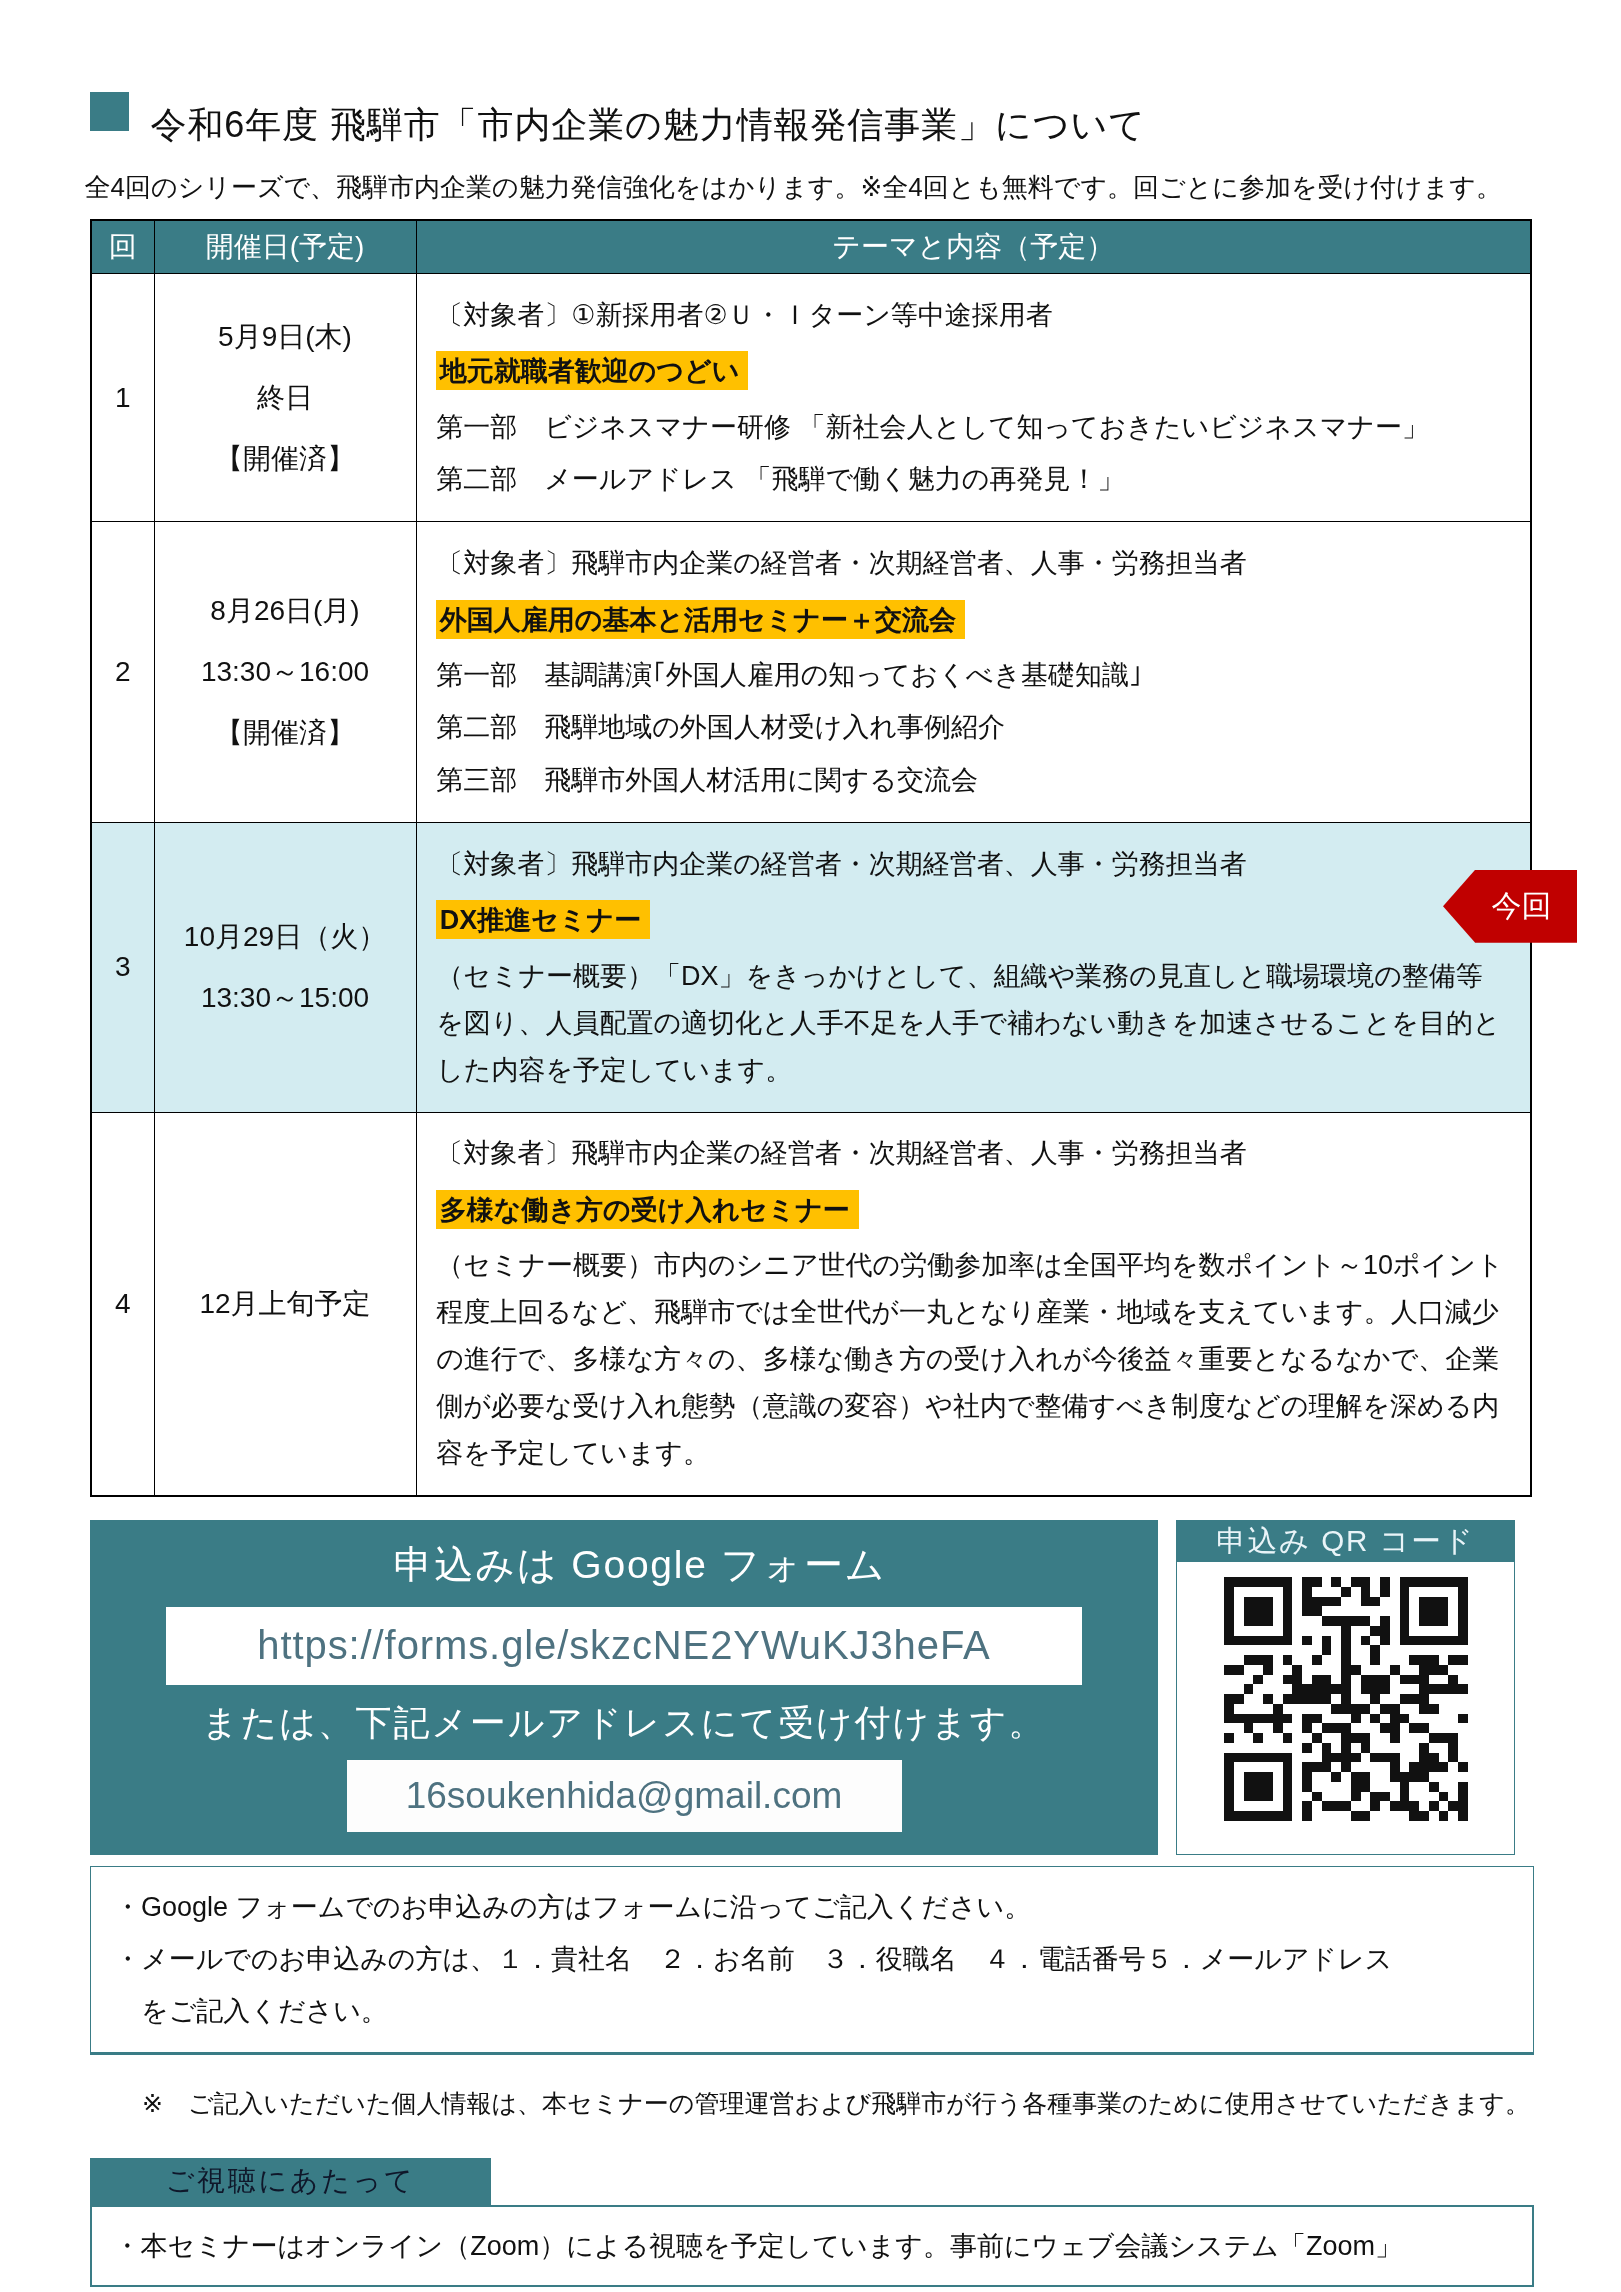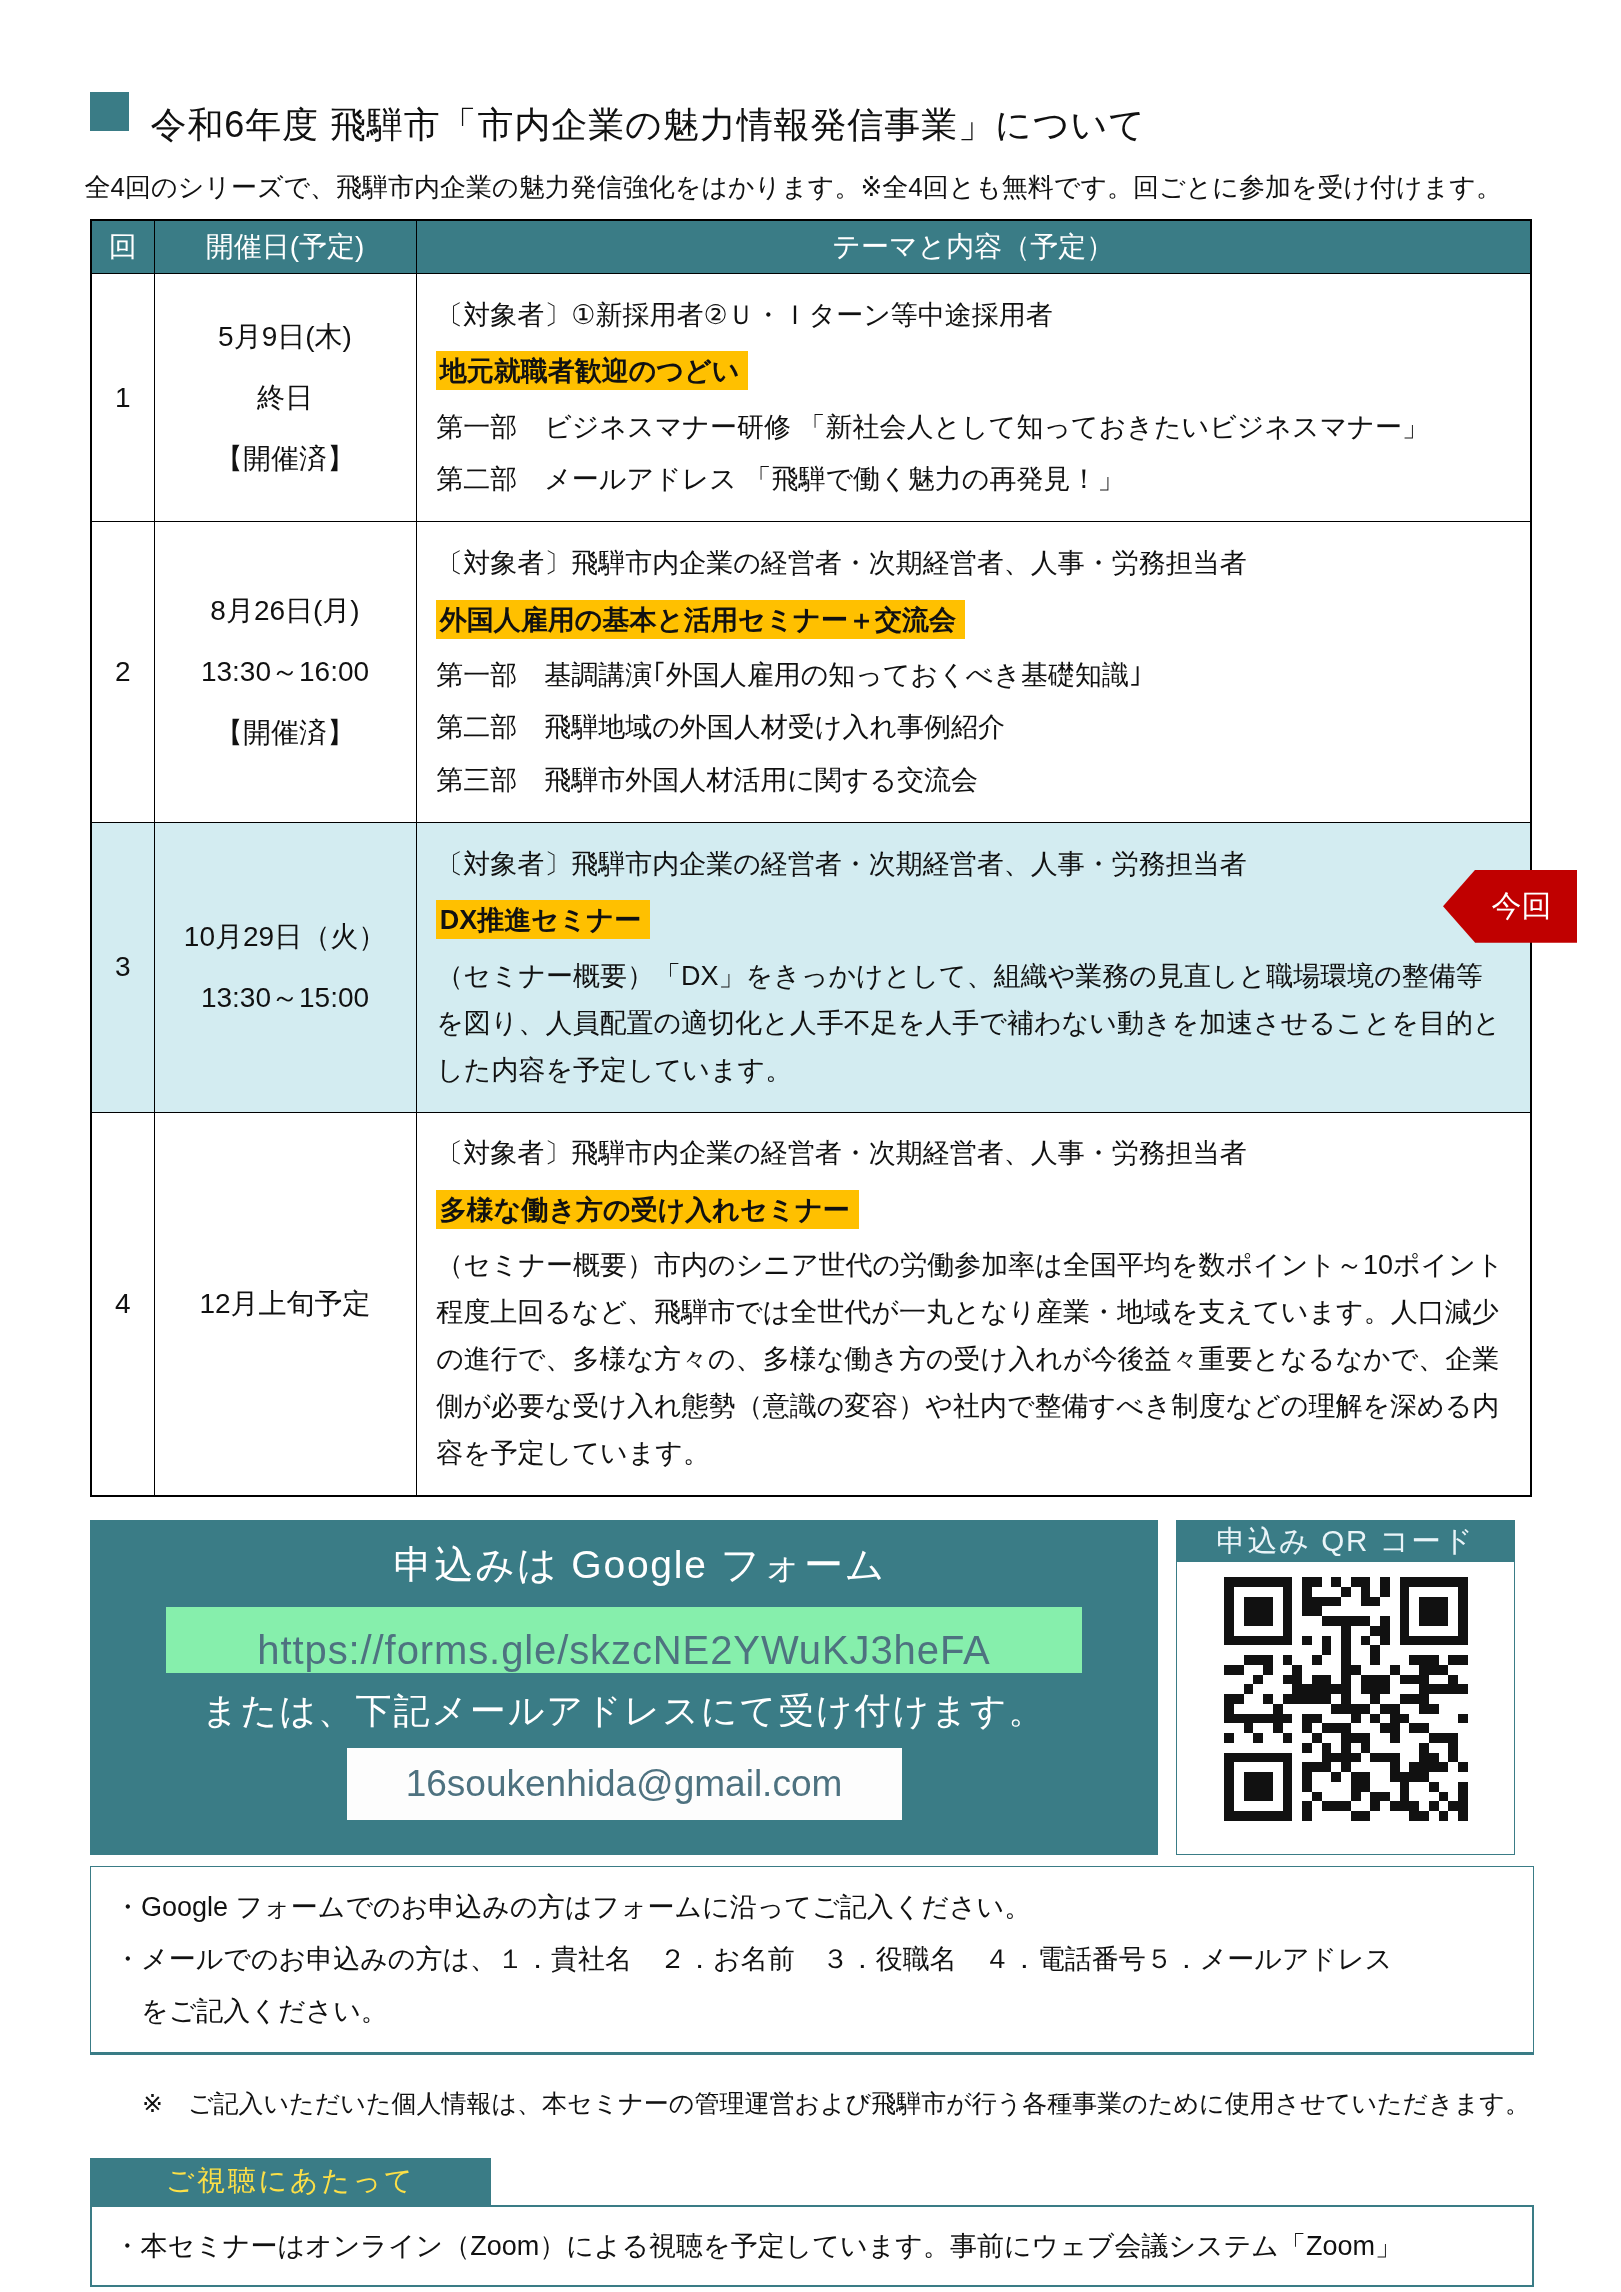--- a/index.html
+++ b/index.html
@@ -39,37 +39,37 @@
     clip-path:polygon(0 50%,24% 0,100% 0,100% 100%,24% 100%);
     display:flex;align-items:center;justify-content:center;
     z-index:5;
   }
   .now-arrow span{font-size:30px;margin-left:23px;}
 
   
   .apply-row{display:flex;margin-top:23px;align-items:stretch;}
   .apply-box{background:var(--teal);width:1068px;height:335px;color:#fff;text-align:center;box-sizing:border-box;}
   .apply-heading{font-size:39px;padding-top:18px;letter-spacing:1.8px;margin-left:32px;}
-  .url-box{background:#86efac;margin:14.3px 76px 0 76px;height:66px;display:flex;align-items:flex-end;justify-content:center;}
+  .url-box{background:#ffffff;margin:14.3px 76px 0 76px;height:78px;display:flex;align-items:center;justify-content:center;}
   .url-text{color:#4e7280;font-size:40px;letter-spacing:0.9px;}
   .or-line{font-size:36px;margin-top:14.3px;letter-spacing:1.8px;}
   .email-box{background:#fdfdfd;margin:12.5px auto 0 auto;width:555px;height:72px;display:flex;align-items:center;justify-content:center;}
   .email-text{color:#4e7280;font-size:37px;}
   .qr-panel{margin-left:18px;width:339px;height:335px;box-sizing:border-box;border:1.8px solid var(--teal);background:#fff;}
   .qr-header{background:var(--teal);color:#e9f4f8;font-size:29.6px;height:41px;display:flex;align-items:center;justify-content:center;letter-spacing:1.8px;}
   .qr-body{display:flex;align-items:center;justify-content:center;height:274px;}
 
   
   .notes-box{margin-top:10.7px;border:1.8px solid var(--teal);border-bottom-width:3.6px;padding:14.3px 23px;background:#fff;}
   .note-line{font-size:27px;line-height:52px;}
 
   .privacy{margin-top:32px;margin-left:52px;font-size:25px;}
 
   
-  .view-tab{margin-top:38px;width:401px;height:47px;background:var(--teal);color:#fde047;
+  .view-tab{margin-top:38px;width:401px;height:47px;background:var(--teal);color:#0f172a;
     display:flex;align-items:center;justify-content:center;font-size:28px;letter-spacing:2.7px;text-align:center;}
   .view-box{border:2.7px solid var(--teal);padding:14.3px 21.5px;background:#fff;}
   .view-line{font-size:27px;line-height:50px;}
 
   :root{
     --teal:#3a7c86;
     --yellow:#ffc000;
     --red:#c00000;
     --rowblue:#d3ecf1;
   }

